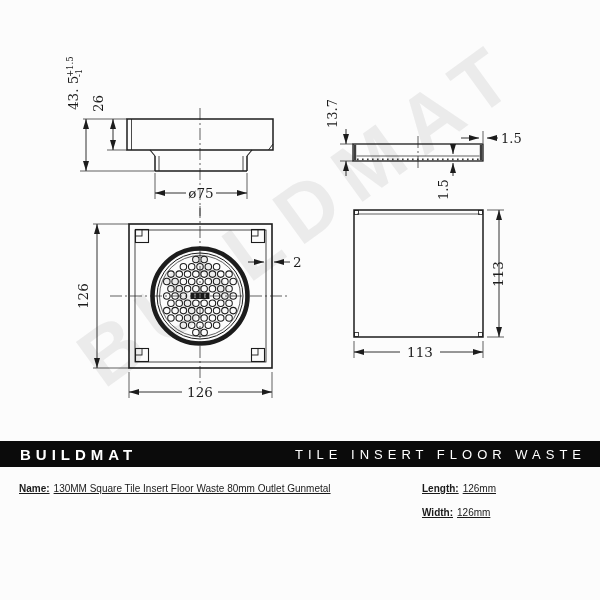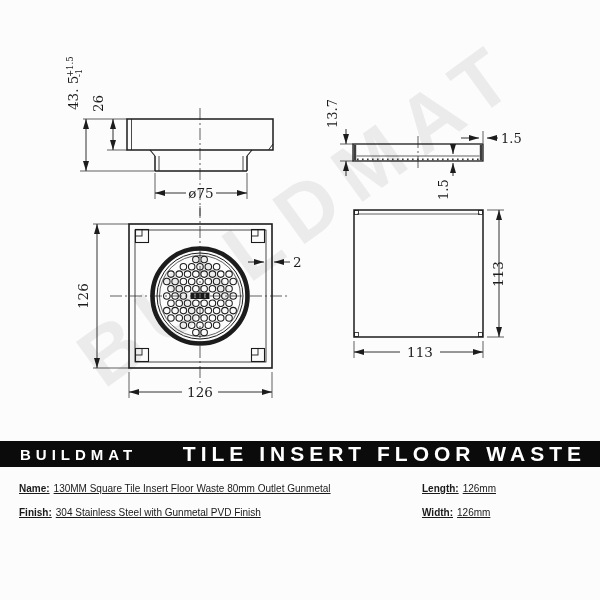--- a/index.html
+++ b/index.html
@@ -6,21 +6,21 @@
   .page{position:relative;width:600px;height:600px;background:#fcfcfc;overflow:hidden;
         font-family:"Liberation Sans",sans-serif;}
   .watermark{position:absolute;left:0;top:168px;width:600px;text-align:center;
         transform:rotate(-36deg);font-size:80px;font-weight:bold;letter-spacing:14px;
         color:#ebebeb;z-index:0;user-select:none;white-space:nowrap;}
   svg.drawings{position:absolute;left:0;top:0;z-index:1;}
   .dimtext{font-family:"DejaVu Serif",serif;fill:#1c1c1c;}
   .banner{position:absolute;left:0;top:441px;width:600px;height:26px;background:#0b0b0b;
         z-index:2;display:flex;align-items:center;justify-content:space-between;}
   .banner .brand{color:#fff;font-weight:bold;font-size:15px;letter-spacing:5px;margin-left:20px;}
-  .banner .title{color:#fff;font-weight:bold;font-size:21px;letter-spacing:5px;margin-right:14px;}
+  .banner .title{color:#fff;font-weight:normal;font-size:13px;letter-spacing:5px;margin-right:14px;}
   .specs{position:absolute;left:0;top:482px;width:600px;z-index:2;color:#1a1a1a;}
   .spec-col{position:absolute;top:0;display:flex;flex-direction:column;gap:10px;}
   .spec-col.left{left:19px;width:375px;}
   .spec-col.right{left:422px;width:185px;}
   .spec-row{font-size:10px;line-height:14px;white-space:nowrap;text-decoration:underline;}
   .spec-row .lbl{font-weight:bold;}
   .spec-row .val{font-weight:normal;margin-left:4px;}
 </style>
 </head>
 <body>
@@ -250,23 +250,20 @@
   <div class="banner">
     <span class="brand">BUILDMAT</span>
     <span class="title">TILE INSERT FLOOR WASTE</span>
   </div>
 
   <div class="specs">
     <div class="spec-col left">
       <div class="spec-row">
         <span class="lbl">Name:</span><span class="val">130MM Square Tile Insert Floor Waste 80mm Outlet Gunmetal</span>
       </div>
-      <div class="spec-row">
-        <span class="lbl">Finish:</span><span class="val">304 Stainless Steel with Gunmetal PVD Finish</span>
-      </div>
     </div>
     <div class="spec-col right">
       <div class="spec-row">
         <span class="lbl">Length:</span><span class="val">126mm</span>
       </div>
       <div class="spec-row">
         <span class="lbl">Width:</span><span class="val">126mm</span>
       </div>
     </div>
   </div>

